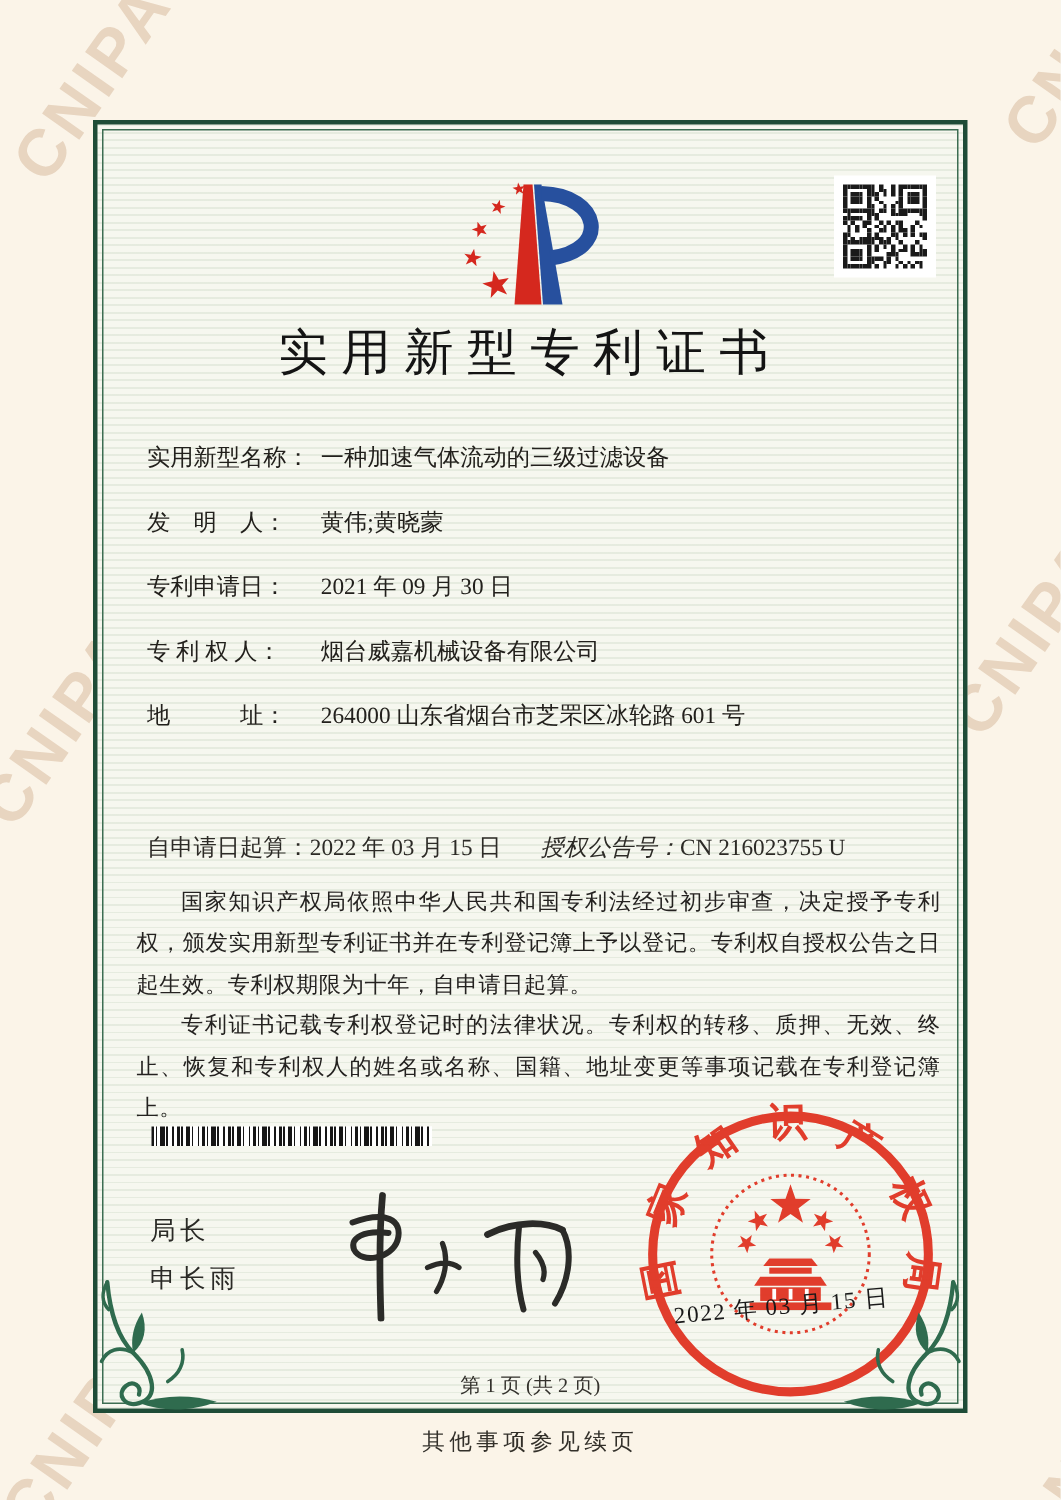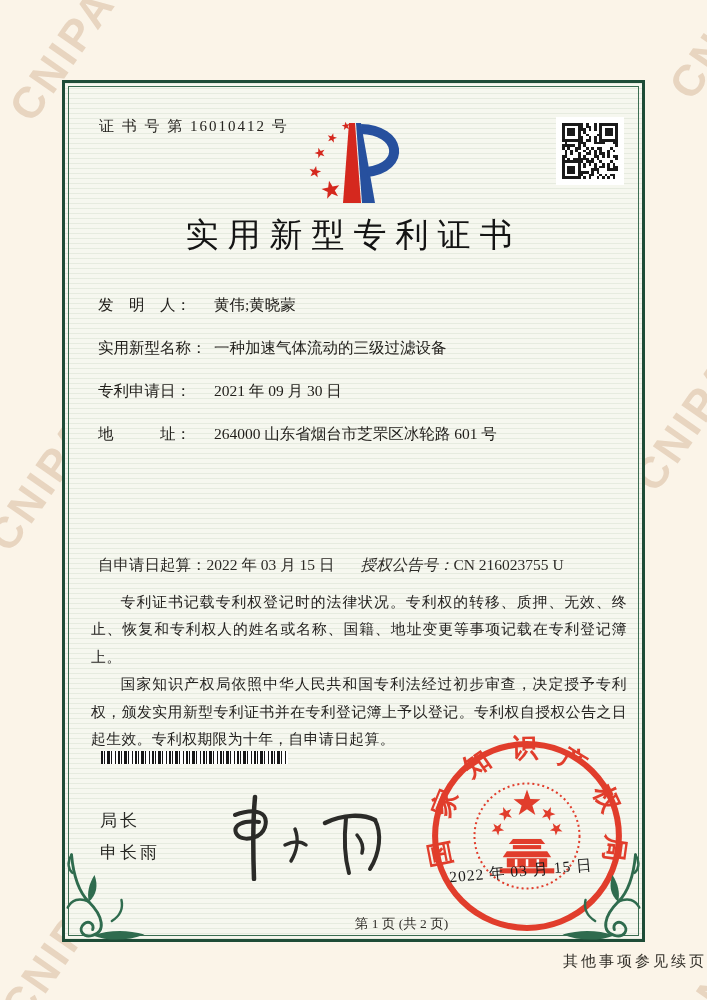--- a/index.html
+++ b/index.html
@@ -76,41 +76,40 @@
   .officer-title{position:absolute;left:35px;top:726px;font-size:17px;letter-spacing:3px;font-family:"Liberation Sans",sans-serif;color:#2a2a26;}
   .officer-name{position:absolute;left:35px;top:758px;font-size:17px;letter-spacing:3px;font-family:Liberation Mono, monospace;color:#2a2a26;}
   .signature{position:absolute;left:138px;top:706px;width:210px;height:92px;}
   
   .seal{position:absolute;left:361px;top:652px;width:202px;height:202px;opacity:.93;}
   .seal-date{
     position:absolute;left:366px;top:778px;width:180px;text-align:center;
     transform:rotate(-5deg);font-size:15.5px;letter-spacing:1px;color:#191919;
   }
   
-  .page-number{position:absolute;left:0;top:832px;width:100%;text-align:center;font-size:13.5px;color:#33312c;padding-left:48px;}
+  .page-number{position:absolute;left:0;top:832px;width:100%;text-align:center;font-size:13.5px;color:#33312c;}
   .continuation{
-    position:absolute;left:0;top:952px;width:100%;text-align:right;
+    position:absolute;left:0;top:952px;width:100%;text-align:center;
     font-size:15px;letter-spacing:3px;color:#33302a;
   }
   svg{display:block;}
 </style>
 </head>
 <body>
 
 <span class="wm tan" style="left:-12px;top:30px;">CNIPA</span>
 <span class="wm tan" style="left:648px;top:8px;">CNIPA</span>
 <span class="wm grey" style="left:408px;top:330px;">CNIPA</span>
 <span class="wm tan" style="left:612px;top:400px;">CNIPA</span>
 <span class="wm tan" style="left:-34px;top:460px;">CNIPA</span>
 <span class="wm tan" style="left:-20px;top:930px;">CNIPA</span>
 <span class="wm tan" style="left:655px;top:945px;">CNIPA</span>
 
 <div class="frame">
 
-  <div class="cert-no">证 书 号 第 16010412 号</div>
 
   <div class="logo">
     <svg viewBox="0 0 150 95" width="150" height="95">
       <defs>
         <polygon id="st" points="0,-10 2.35,-3.24 9.51,-3.09 3.8,1.24 5.88,8.09 0,4 -5.88,8.09 -3.8,1.24 -9.51,-3.09 -2.35,-3.24"></polygon>
       </defs>
       <polygon points="62,12 68,12 74,92 56,92" fill="#d5281e"></polygon>
       <polygon points="69,12 74,12 88,92 75,92" fill="#27509e"></polygon>
       <path d="M74,18 C114,19 120,56 80,61" stroke="#27509e" stroke-width="10" fill="none"></path>
       <use href="#st" transform="translate(44,79) scale(0.95) rotate(-12)" fill="#d5281e"></use>
@@ -564,44 +563,48 @@
         <i></i>
         <i class="b"></i>
         <i></i>
       </div>
   </div>
 
   <div class="title">实用新型专利证书</div>
 
   <div class="fields">
     <div class="frow">
+      <span class="flabel">实用新型名称：</span>
+      <span class="fvalue">一种加速气体流动的三级过滤设备</span>
+    </div>
+    <div class="frow">
       <span class="flabel">发　明　人：</span>
       <span class="fvalue">黄伟;黄晓蒙</span>
-    </div>
-    <div class="frow">
-      <span class="flabel">实用新型名称：</span>
-      <span class="fvalue">一种加速气体流动的三级过滤设备</span>
     </div>
     <div class="frow">
       <span class="flabel">专利申请日：</span>
       <span class="fvalue">2021 年 09 月 30 日</span>
     </div>
     <div class="frow">
+      <span class="flabel">专 利 权 人：</span>
+      <span class="fvalue">烟台威嘉机械设备有限公司</span>
+    </div>
+    <div class="frow">
       <span class="flabel">地　　　址：</span>
       <span class="fvalue">264000 山东省烟台市芝罘区冰轮路 601 号</span>
     </div>
   </div>
 
   <div class="grant">
     <span>自申请日起算：</span><span>2022 年 03 月 15 日</span><span class="pair2">授权公告号：</span><span>CN 216023755 U</span>
   </div>
 
   <div class="body-text">
+    <p>国家知识产权局依照中华人民共和国专利法经过初步审查，决定授予专利权，颁发实用新型专利证书并在专利登记簿上予以登记。专利权自授权公告之日起生效。专利权期限为十年，自申请日起算。</p>
     <p>专利证书记载专利权登记时的法律状况。专利权的转移、质押、无效、终止、恢复和专利权人的姓名或名称、国籍、地址变更等事项记载在专利登记簿上。</p>
-    <p>国家知识产权局依照中华人民共和国专利法经过初步审查，决定授予专利权，颁发实用新型专利证书并在专利登记簿上予以登记。专利权自授权公告之日起生效。专利权期限为十年，自申请日起算。</p>
   </div>
 
   <div class="barcode"></div>
 
   <div class="officer-title">局长</div>
   <div class="officer-name">申长雨</div>
 
   <div class="signature">
     <svg viewBox="0 0 210 92" width="210" height="92" fill="none" stroke="#2b2b28" stroke-linecap="round">
       <path d="M52,8 C50,30 50,62 51,90" stroke-width="4.5"></path>

